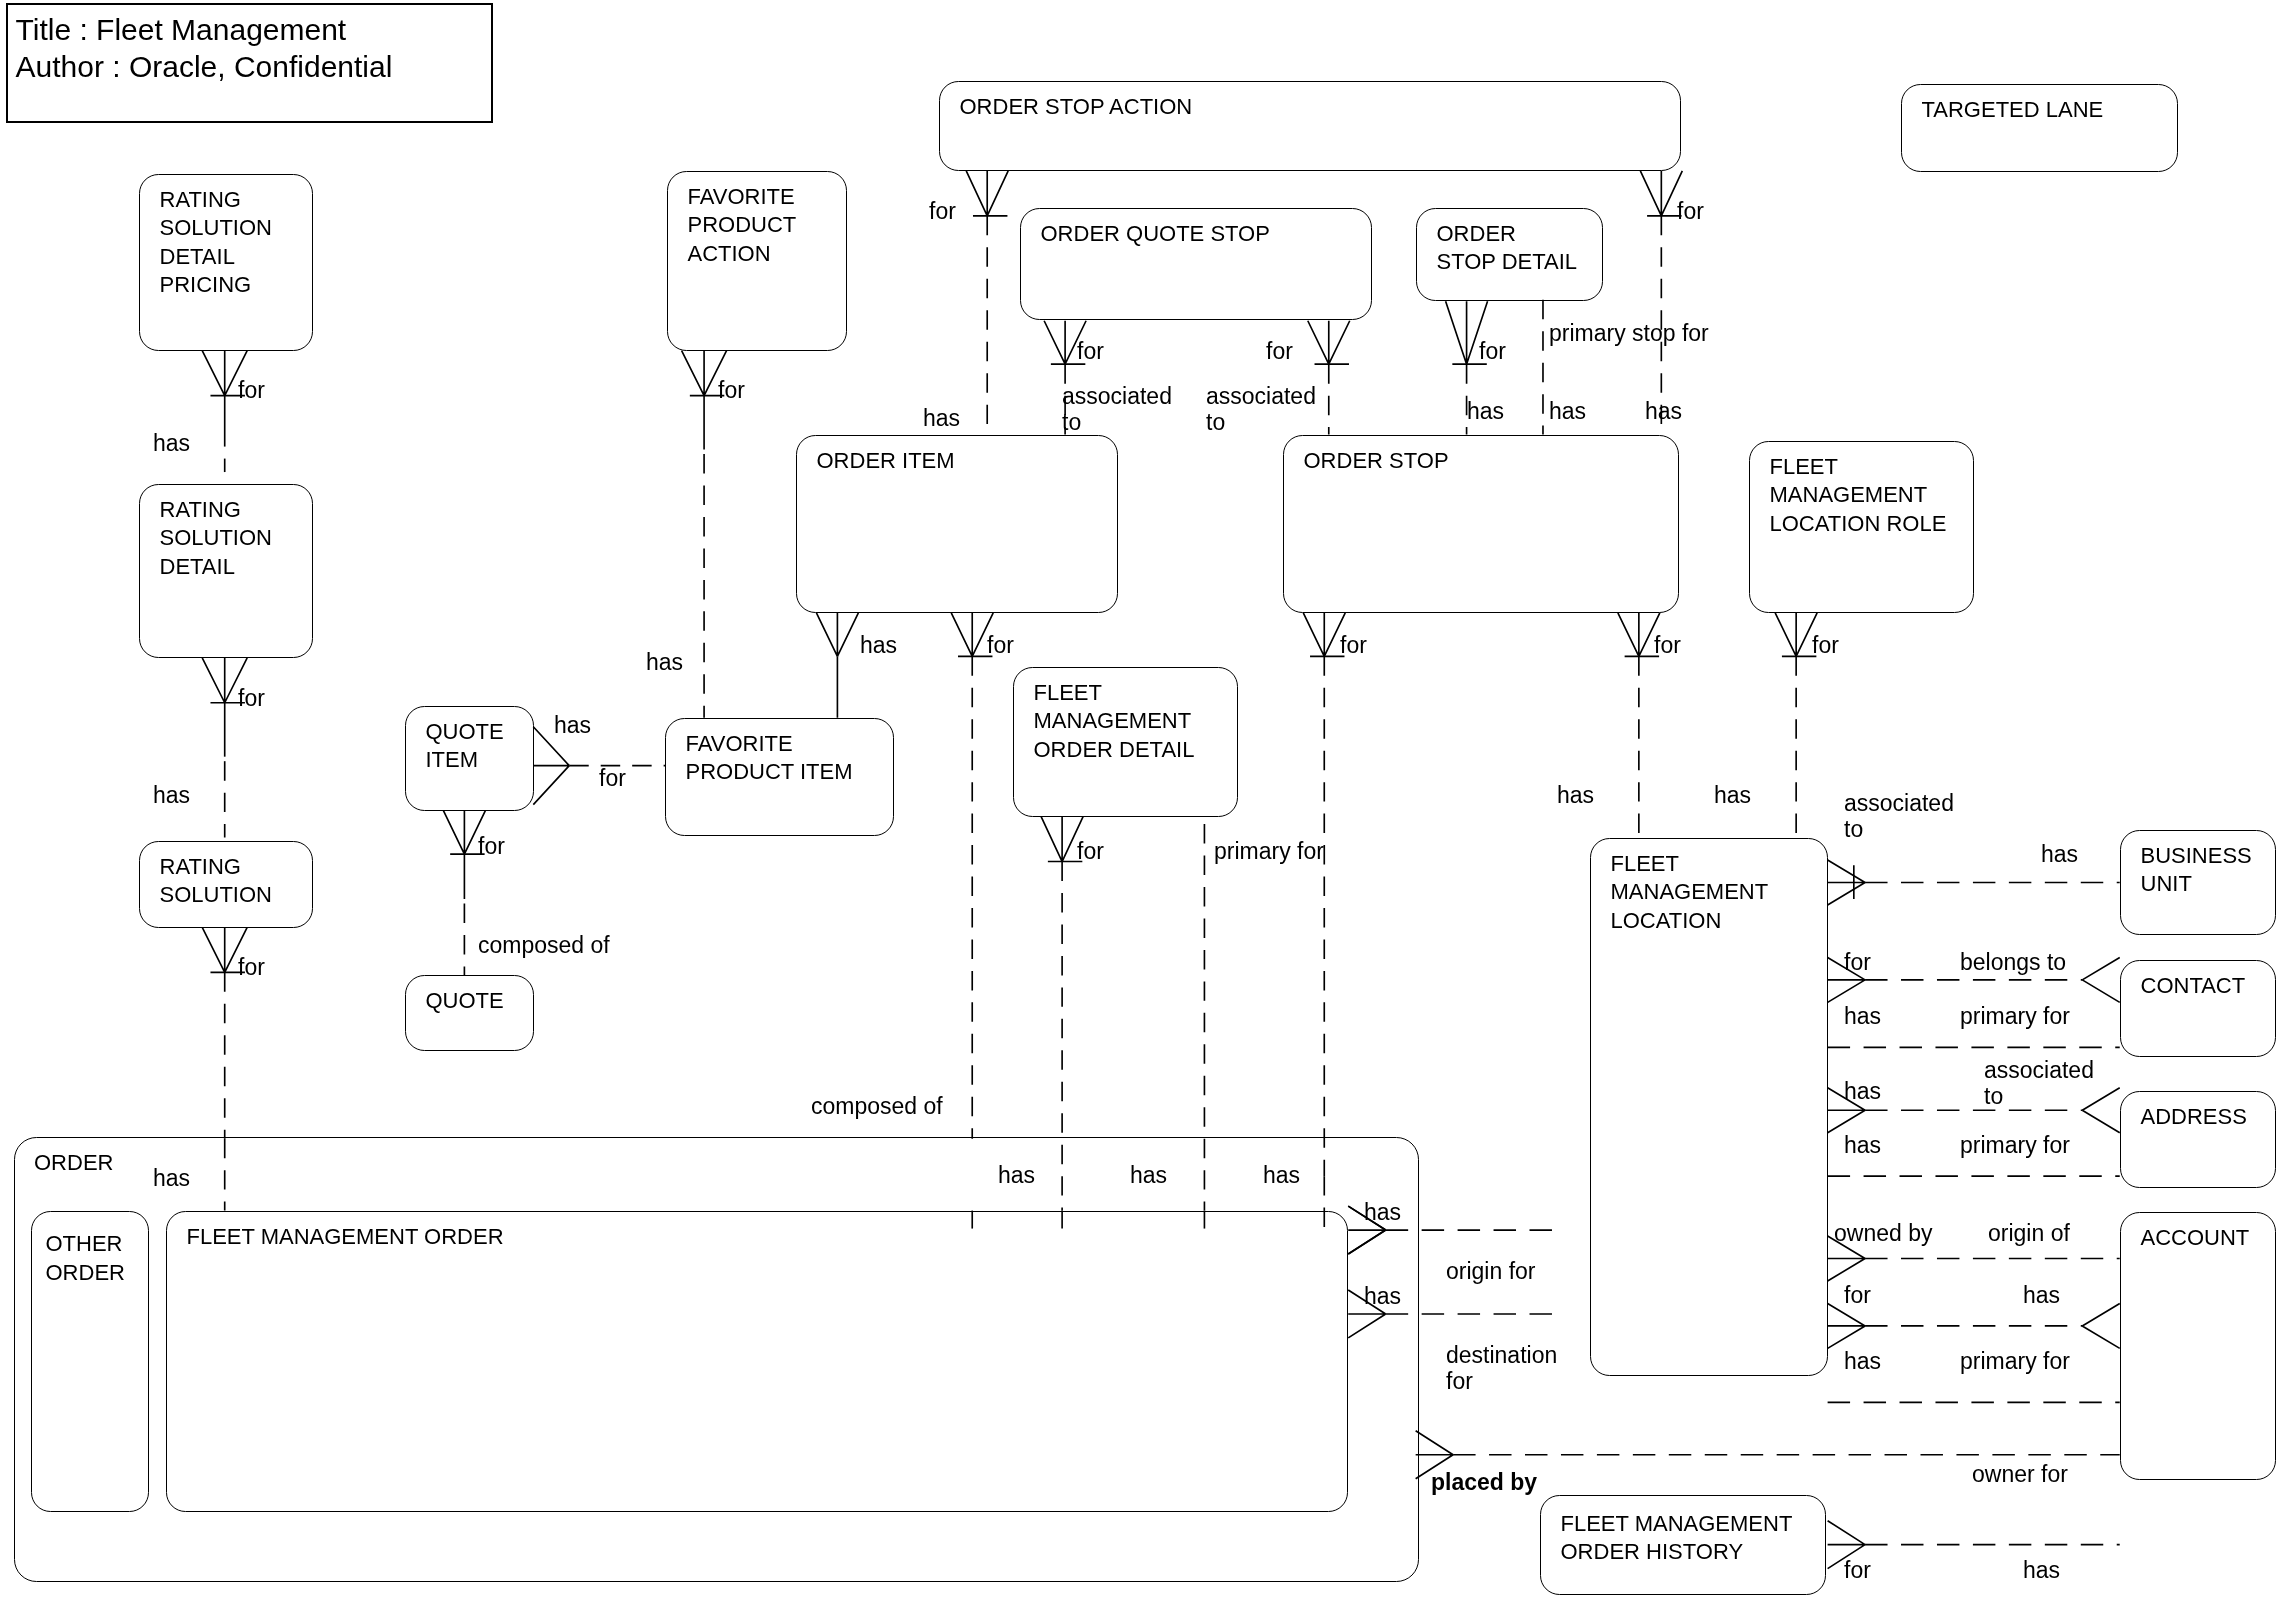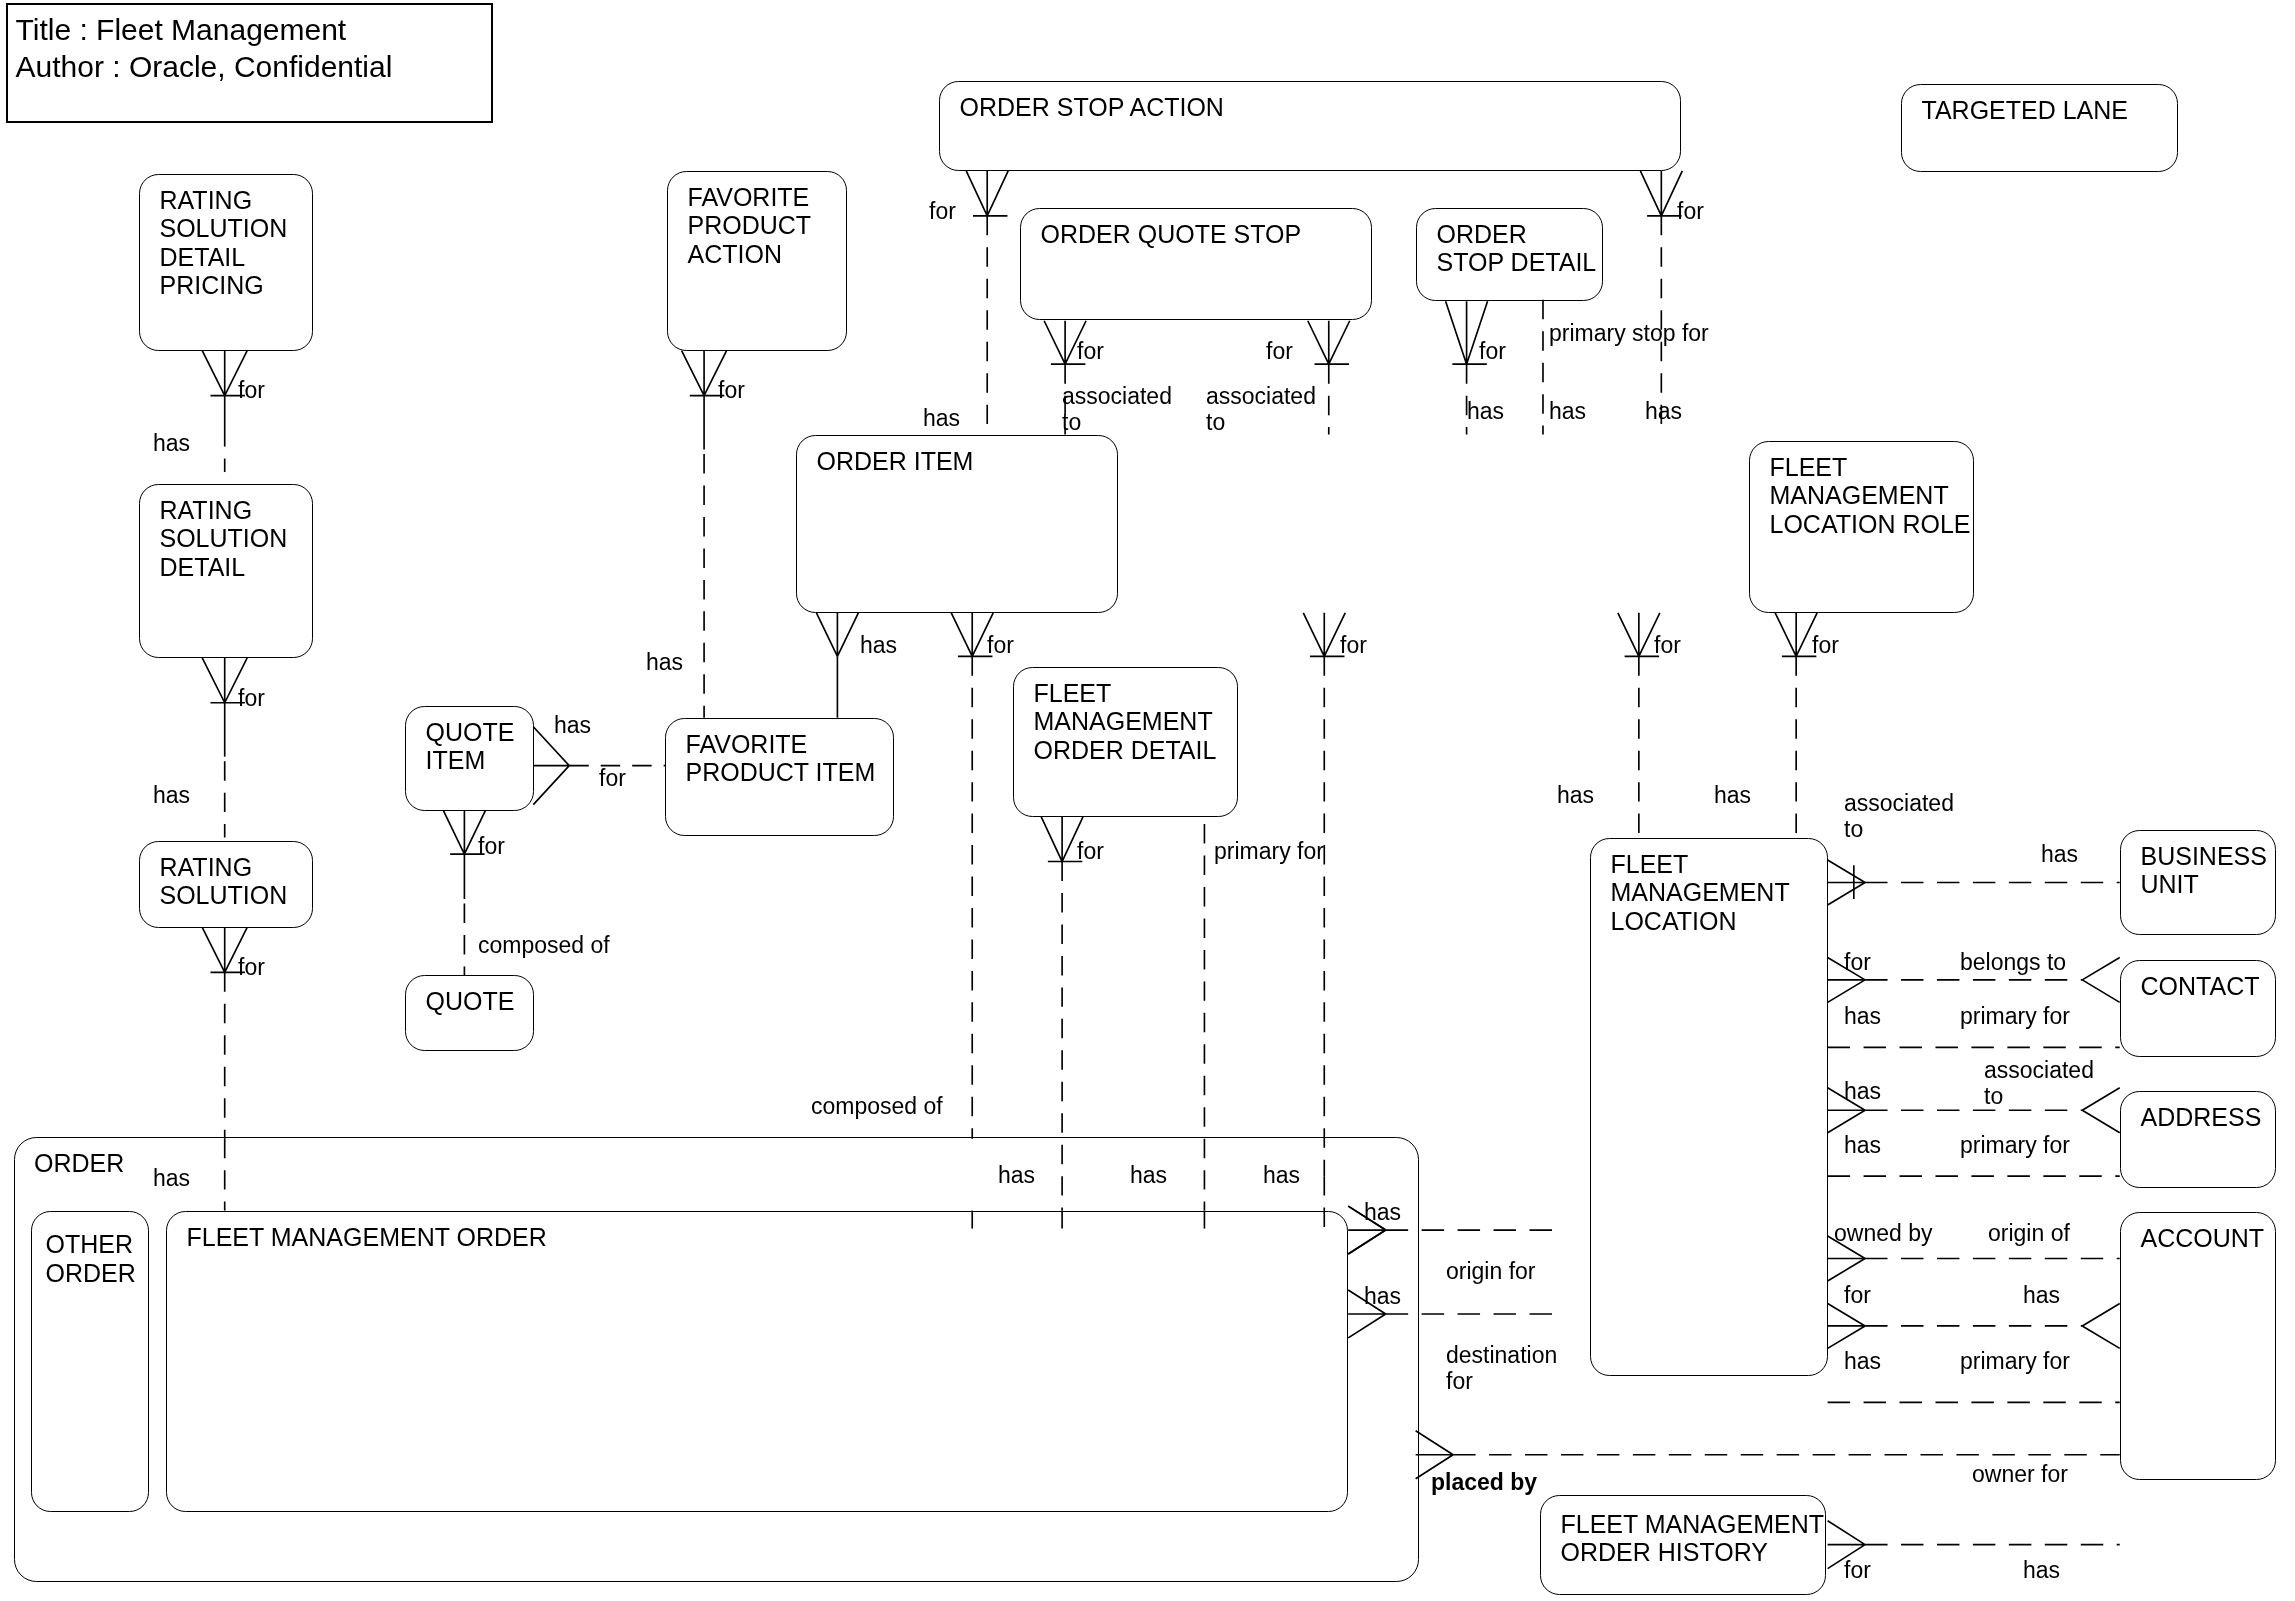--- a/index.html
+++ b/index.html
@@ -37,21 +37,21 @@
     position: absolute;
     border: 1.5px solid #000;
     border-radius: 19.5px;
     box-sizing: border-box;
     background: transparent;
   }
   .entity > .ename {
     position: absolute;
     left: 19.5px;
     top: 10.5px;
-    font-size: 25px;
+    font-size: 22px;
     line-height: 28.5px;
     white-space: pre-line;
     text-align: left;
   }
   
   .entity.super { border-radius: 22.5px; }
 
   
   .rlabel {
     position: absolute;
@@ -243,20 +243,23 @@
 
   <div class="entity" style="left:1416px; top:208px; width:187px; height:93px;">
     <div class="ename">ORDER
 STOP DETAIL</div>
   </div>
 
   <div class="entity" style="left:796px; top:435px; width:322px; height:178px;padding-left:25px;">
     <div class="ename">ORDER ITEM</div>
   </div>
 
+  <div class="entity" style="left:1283px; top:435px; width:396px; height:178px;">
+    <div class="ename">ORDER STOP</div>
+  </div>
 
   <div class="entity" style="left:1013px; top:667px; width:225px; height:150px;">
     <div class="ename">FLEET
 MANAGEMENT
 ORDER DETAIL</div>
   </div>
 
   <div class="entity" style="left:1749px; top:441px; width:225px; height:172px;">
     <div class="ename">FLEET
 MANAGEMENT

